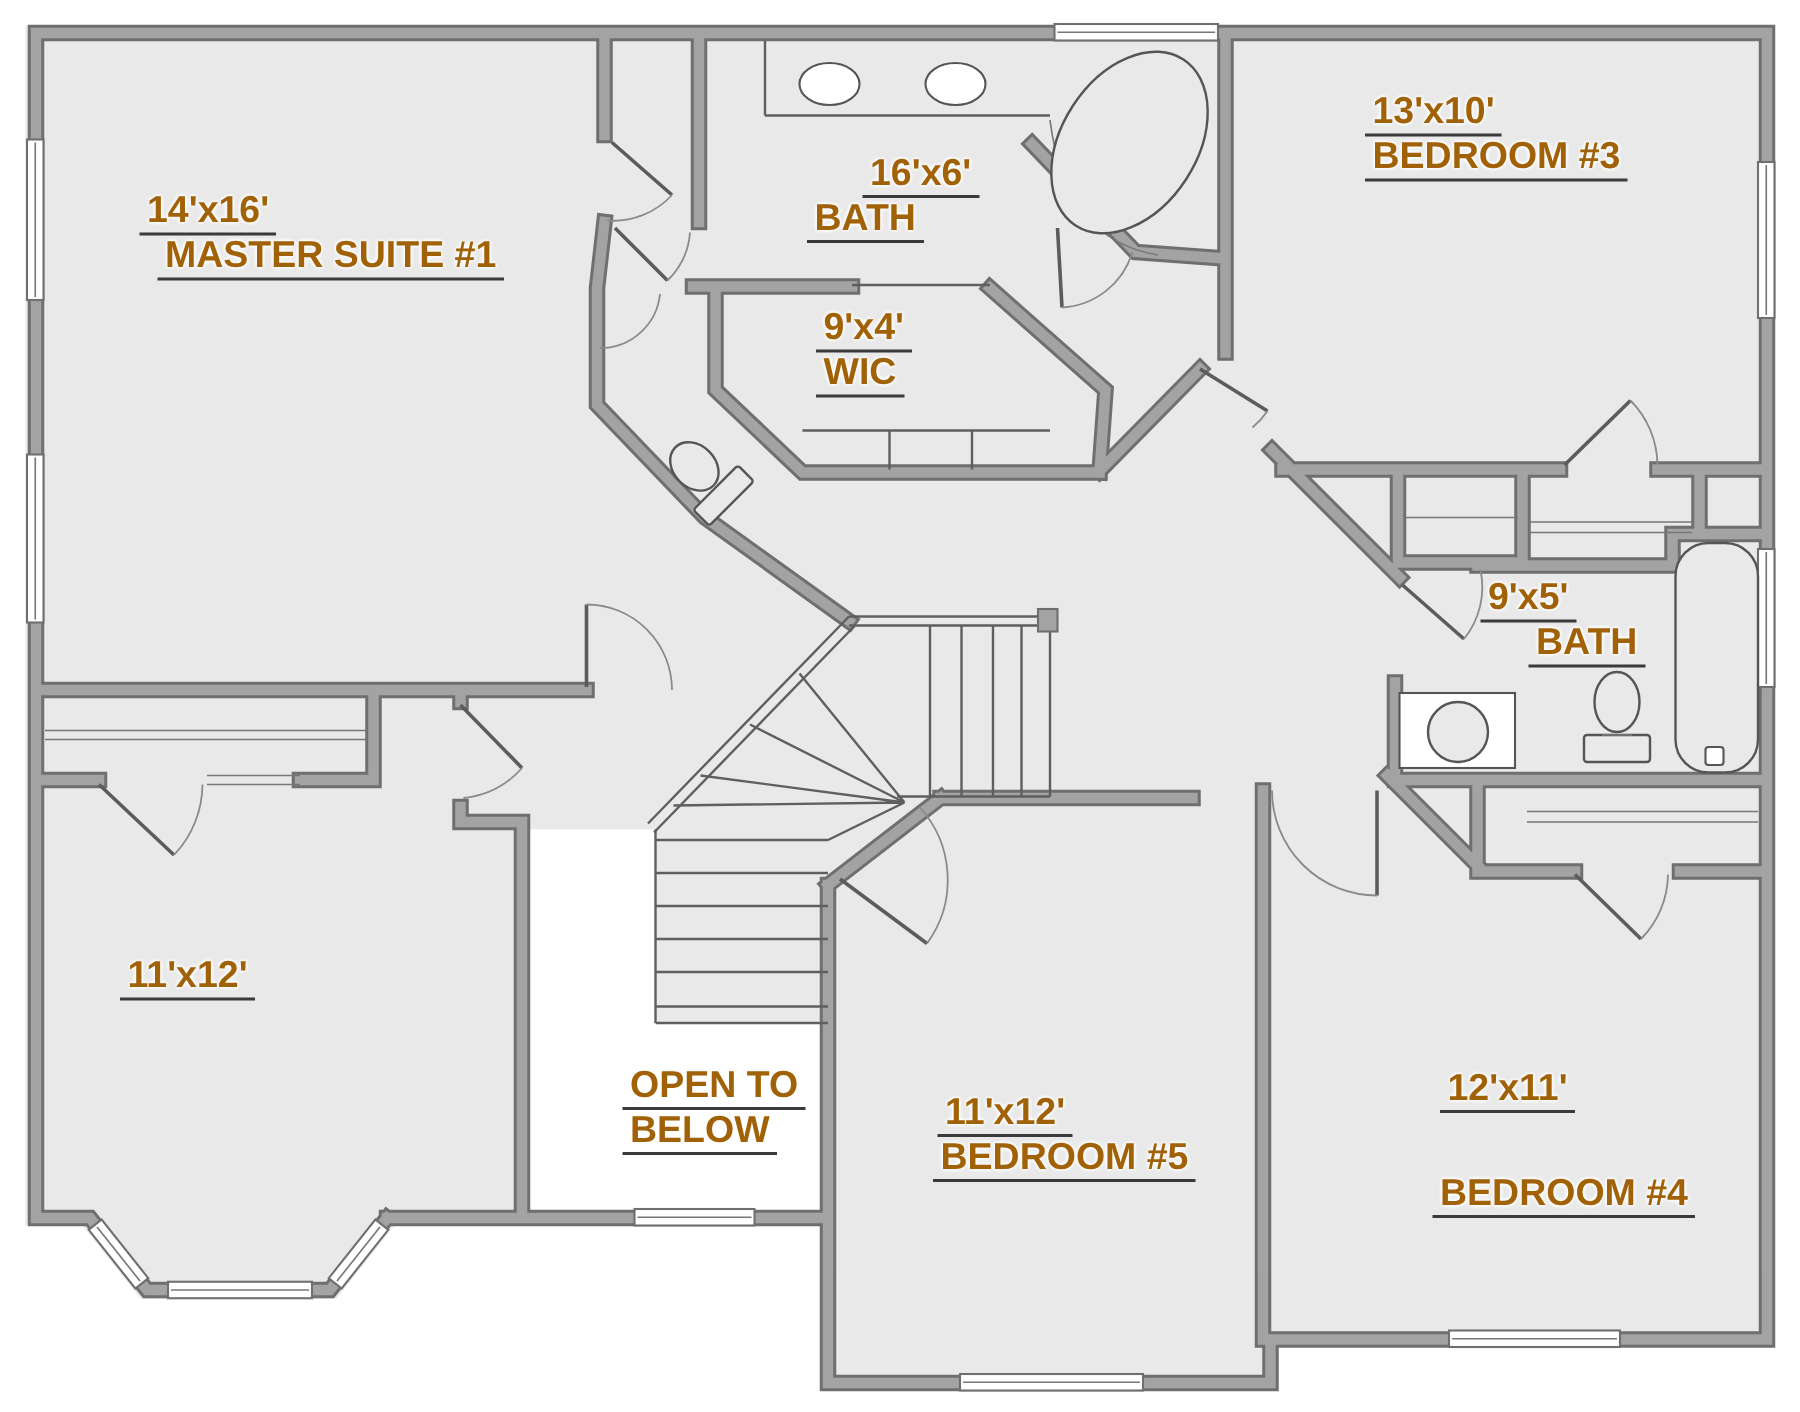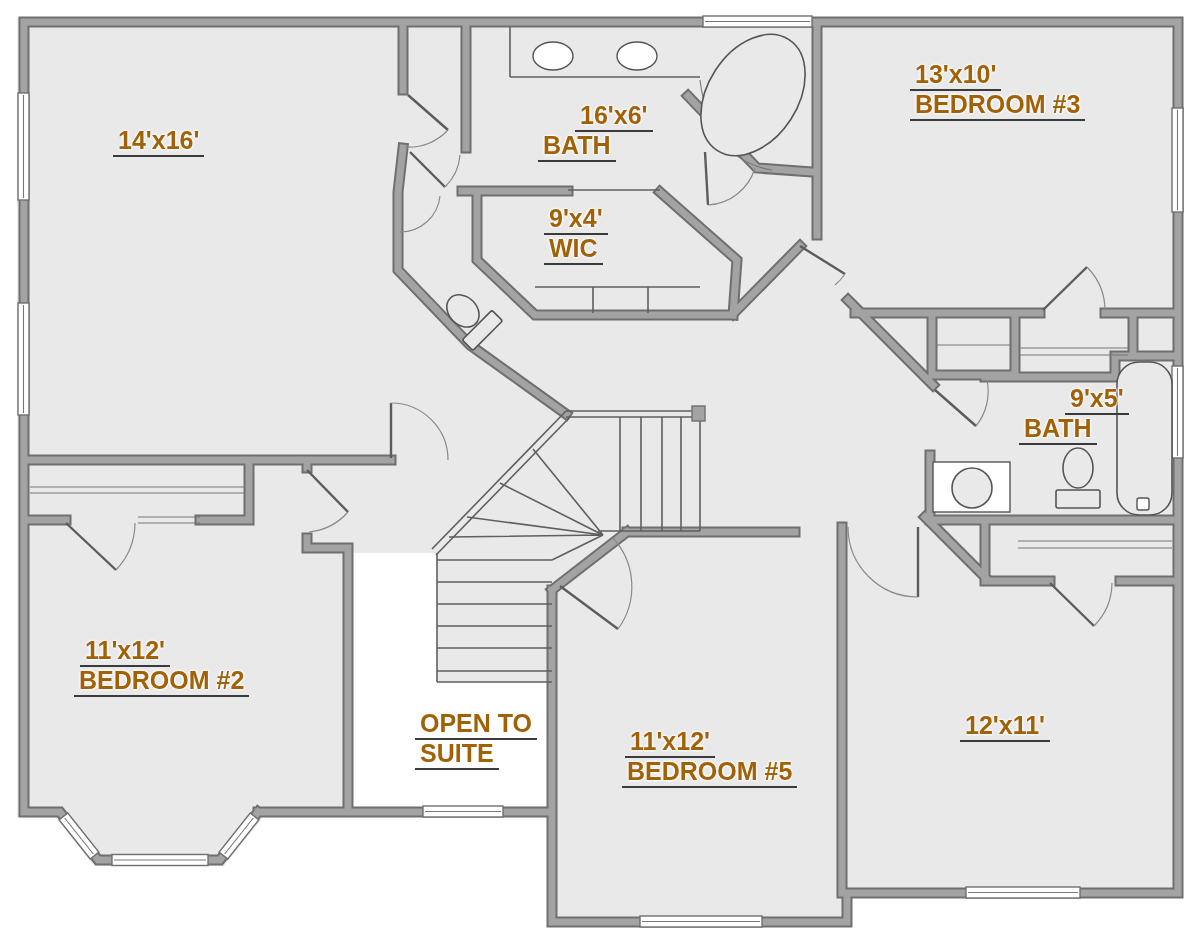--- a/index.html
+++ b/index.html
@@ -208,37 +208,38 @@
       <path class="leaf" d="M918,527 L918,597"></path>
           <path class="arc" d="M918,597 A70,70 0 0 1 848,527"></path>
     </g>
     <g>
       <path class="leaf" d="M1050,583 L1094,626"></path>
           <path class="arc" d="M1094,626 A62,62 0 0 0 1112,583"></path>
     </g>
   </g>
 </svg>
 
-  <div class="lbl" style="left:118px;top:127px;">14'x16'</div>
+  <div class="lbl" style="left:98px;top:127px;">14'x16'</div>
+  <div class="lbl" style="left:110px;top:157px;">MASTER SUITE #1</div>
 
   <div class="lbl" style="left:543px;top:102px;margin-left:32px;">16'x6'</div>
   <div class="lbl" style="left:543px;top:132px;">BATH</div>
 
   <div class="lbl" style="left:915px;top:61px;">13'x10'</div>
   <div class="lbl" style="left:915px;top:91px;text-align:right;">BEDROOM #3</div>
 
   <div class="lbl" style="left:549px;top:205px;">9'x4'</div>
   <div class="lbl" style="left:549px;top:235px;">WIC</div>
 
-  <div class="lbl" style="left:1070px;top:385px;">9'x5'</div>
+  <div class="lbl" style="left:992px;top:385px;">9'x5'</div>
   <div class="lbl" style="left:1024px;top:415px;">BATH</div>
 
   <div class="lbl" style="left:85px;top:637px;">11'x12'</div>
-  <div class="lbl" style="left:79px;top:667px;">BEDROOM #2</div>
 
   <div class="lbl" style="left:420px;top:710px;">OPEN TO</div>
-  <div class="lbl" style="left:420px;top:740px;">SUITE</div>
+  <div class="lbl" style="left:420px;top:740px;">BELOW</div>
 
   <div class="lbl" style="left:630px;top:728px;">11'x12'</div>
   <div class="lbl" style="left:627px;top:758px;text-align:center;">BEDROOM #5</div>
 
   <div class="lbl" style="left:965px;top:712px;">12'x11'</div>
+  <div class="lbl" style="left:960px;top:782px;">BEDROOM #4</div>
 </div>
 
 </body></html>

